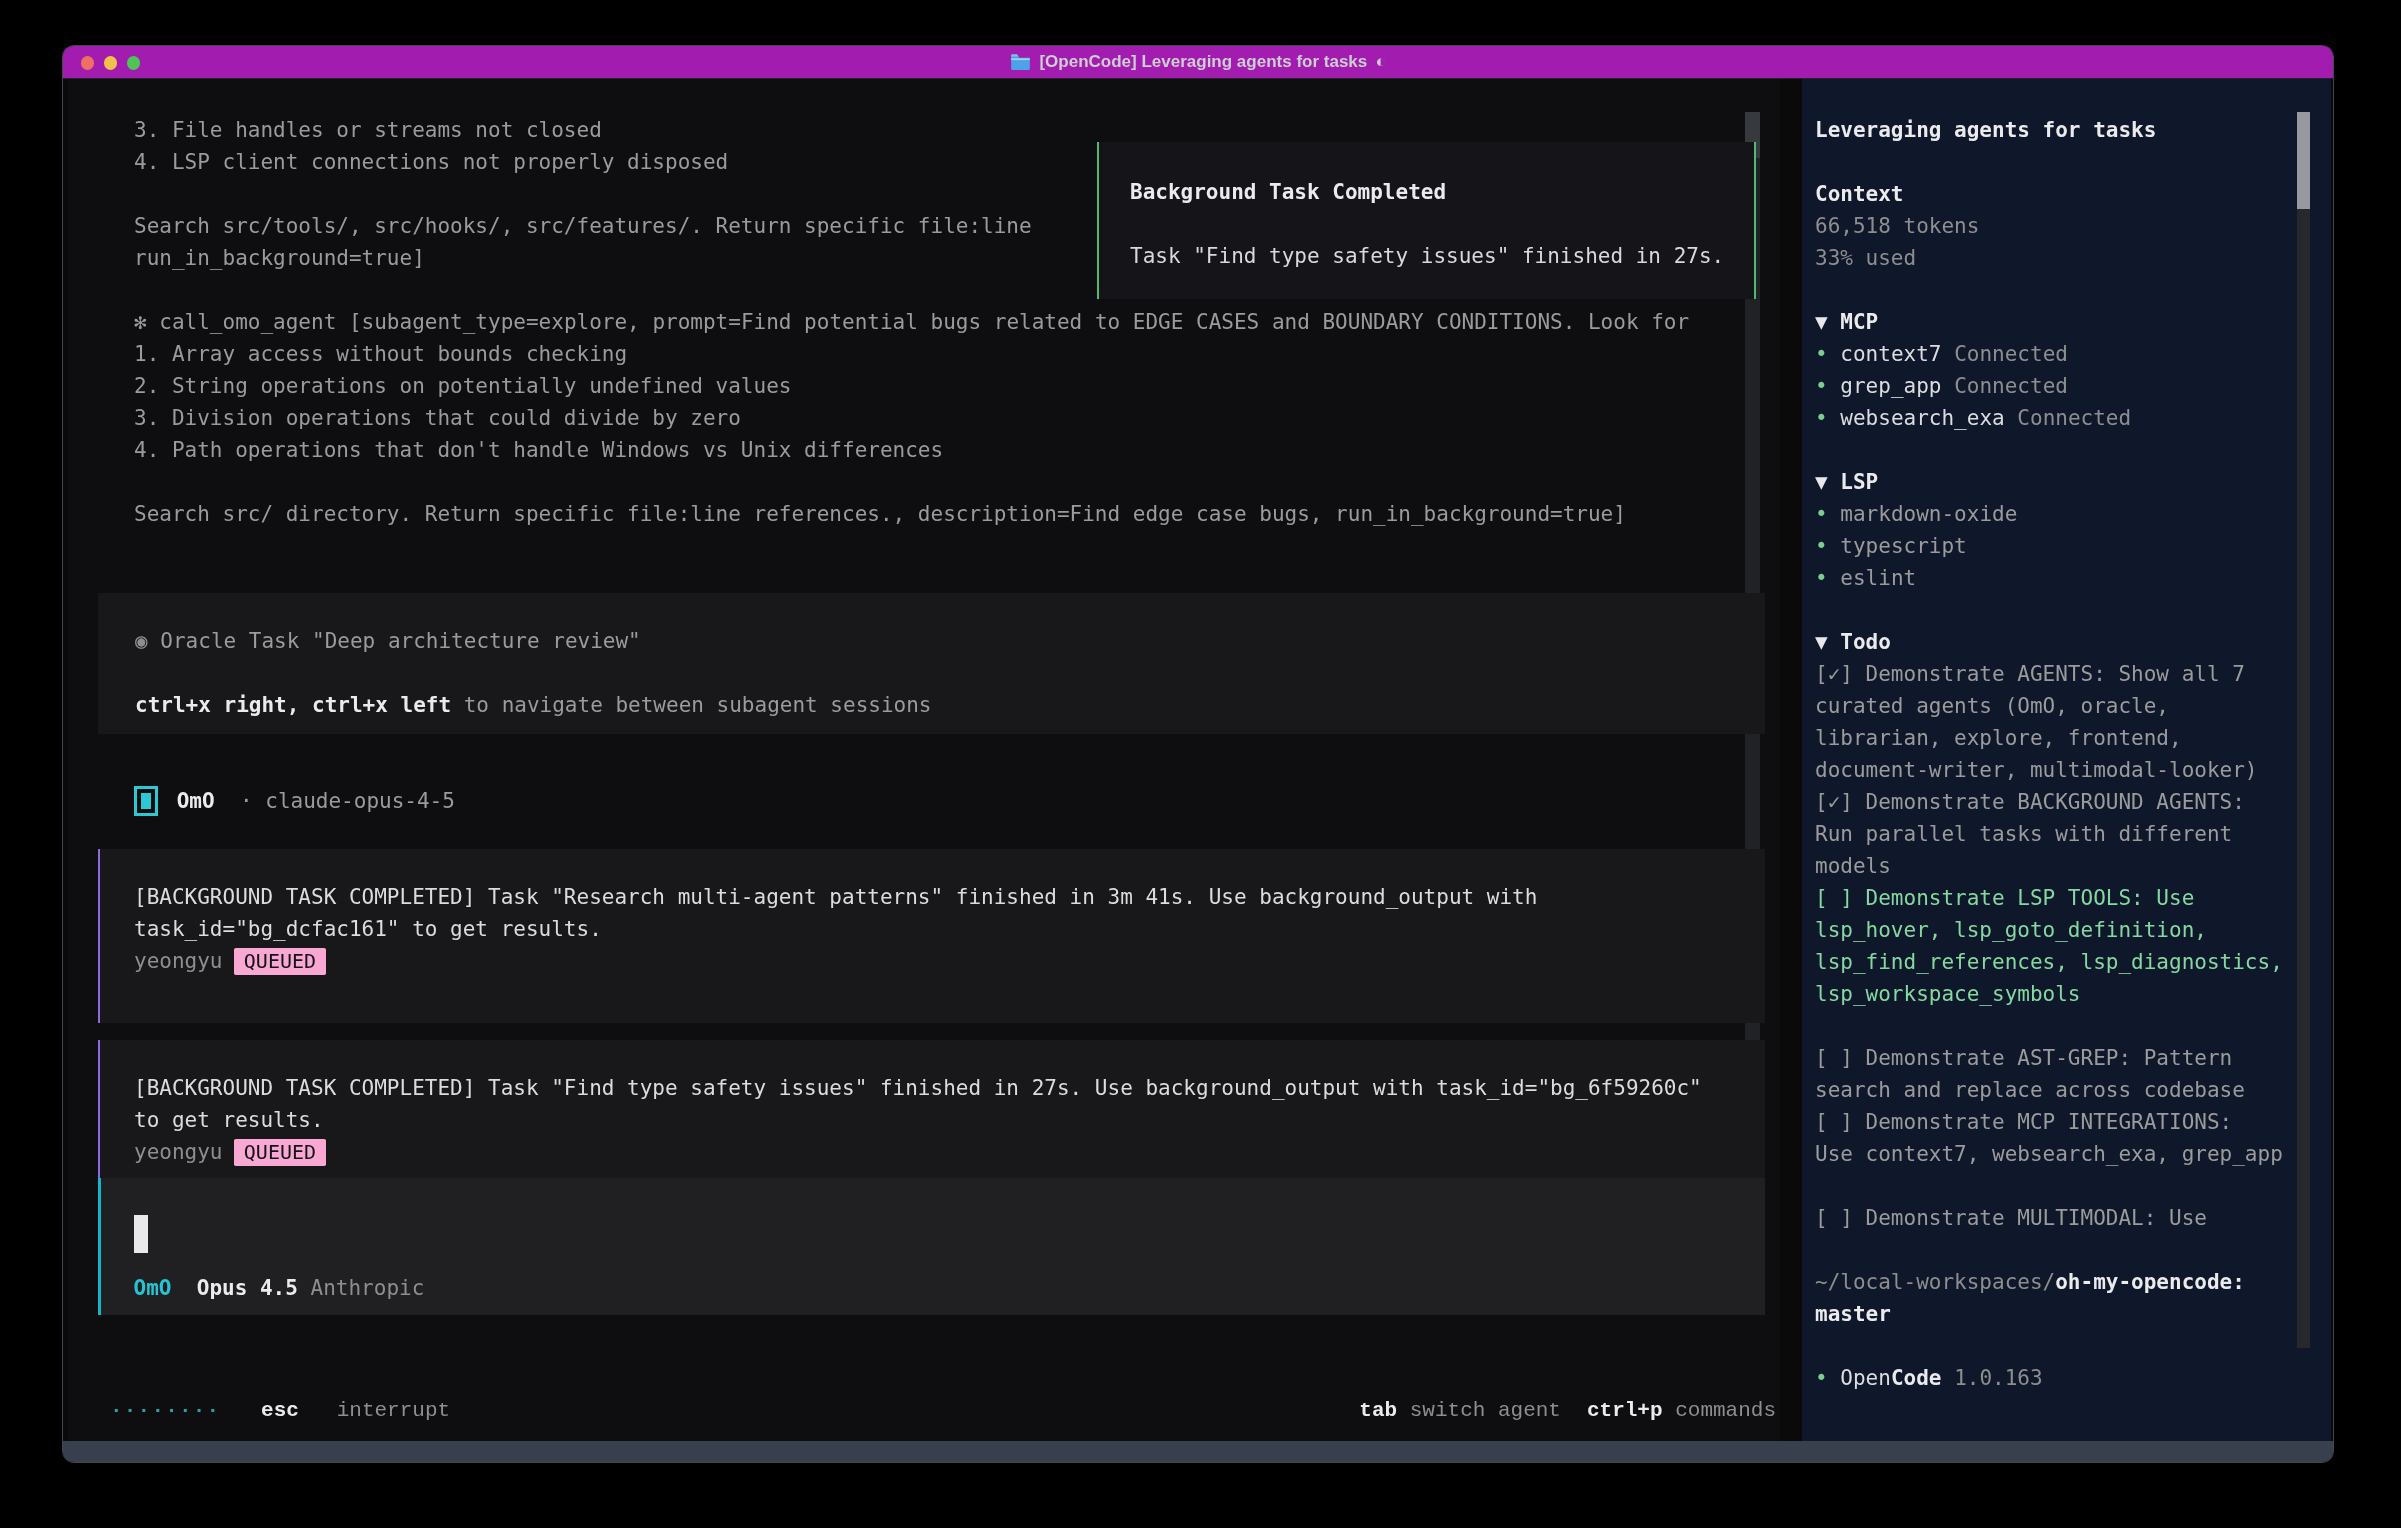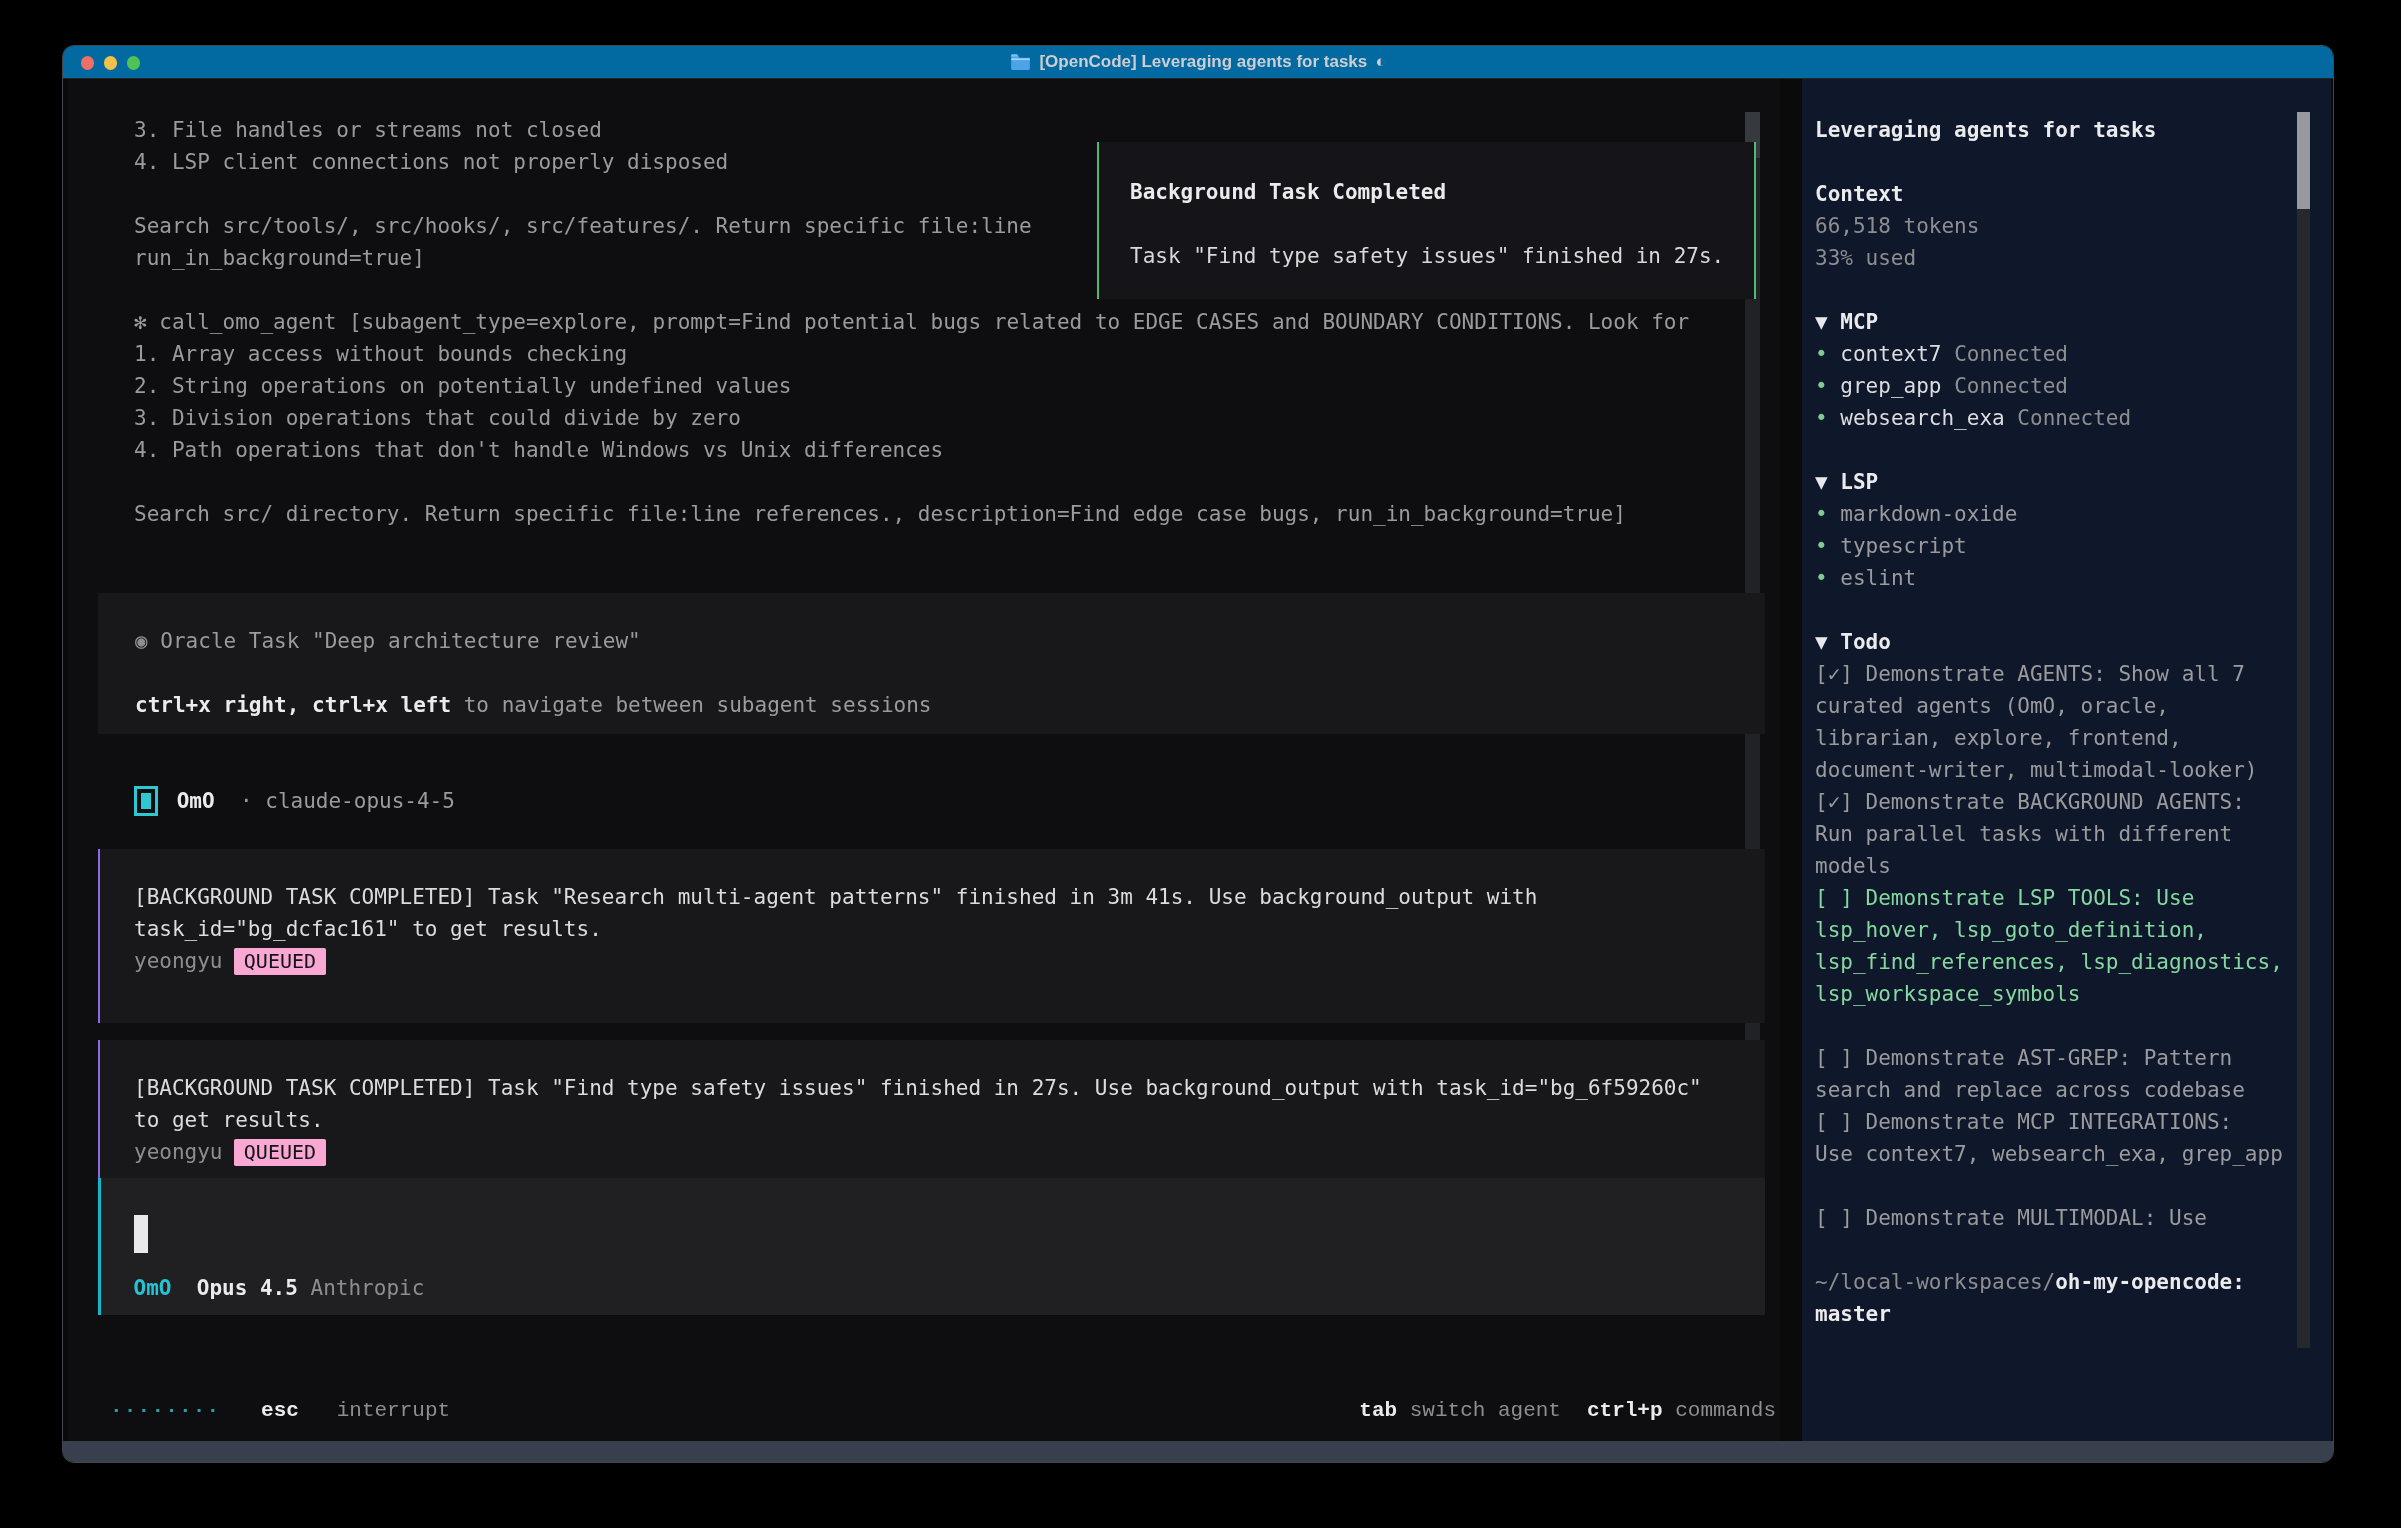--- a/index.html
+++ b/index.html
@@ -1,20 +1,20 @@
 <!DOCTYPE html>
 <html style="font-size:9.5px"><head>
 <meta charset="utf-8">
 <style>
   html,body{margin:0;padding:0;background:#000;width:2401px;height:1528px;overflow:hidden;}
   body{font-family:"DejaVu Sans Mono","DejaVu Sans",monospace;}
   .window{position:absolute;left:62px;top:45px;width:2272px;height:1418px;
           background:#0a0a0b;border:1.2px solid #42464e;border-radius:11.8px;box-sizing:border-box;}
   
-  .titlebar{position:absolute;left:0;top:0;width:100%;height:33px;background:#0369a1;
+  .titlebar{position:absolute;left:0;top:0;width:100%;height:33px;background:#a21caf;
             border-radius:10.6px 10.6px 0 0;border-bottom:1.2px solid #232427;box-sizing:border-box;
             display:flex;align-items:center;justify-content:center;}
   .traffic{position:absolute;left:17.7px;top:10px;display:flex;gap:9.5px;}
   .traffic span{width:13.6px;height:13.6px;border-radius:50%;display:block;}
   .tl-red{background:#ee6f64;}.tl-yellow{background:#f2c14b;}.tl-green{background:#4fc355;}
   .title-text{font-family:"Liberation Sans","DejaVu Sans",sans-serif;font-size:17px;font-weight:bold;
               color:#cdced1;display:flex;align-items:center;gap:8.3px;}
   .folder-ic{width:21px;height:17.7px;display:inline-block;}
   
   .main-pane{position:absolute;left:4.7px;top:33px;width:1712px;height:1364px;background:#0e0e10;}
@@ -202,20 +202,21 @@
         <div class="line todo-item todo-active"><span>[ ] </span>Demonstrate LSP TOOLS: Use lsp_hover, lsp_goto_definition, lsp_find_references, lsp_diagnostics,  lsp_workspace_symbols</div>
         <div class="gap"></div>
         <div class="line todo-item todo-open"><span>[ ] </span>Demonstrate AST-GREP: Pattern search and replace across codebase</div>
         <div class="line todo-item todo-open"><span>[ ] </span>Demonstrate MCP INTEGRATIONS:
 Use context7, websearch_exa, grep_app</div>
         <div class="gap"></div>
         <div class="line todo-item todo-open"><span>[ ] </span>Demonstrate MULTIMODAL: Use</div>
         <div class="gap"></div>
         <div class="line"><span class="mid">~/local-workspaces/</span><span class="w">oh-my-opencode:</span> <span class="w">master</span></div>
         <div class="gap"></div>
+        <div class="line"><span class="bullet">•</span> <span class="bright">Open</span><span class="w">Code</span> <span class="mid">1.0.163</span></div>
       </div>
     <div class="s-scroll">
       <div class="s-thumb"></div>
     </div>
   </div>
 
   <div class="bottom-strip"></div>
 </div>
 
 

